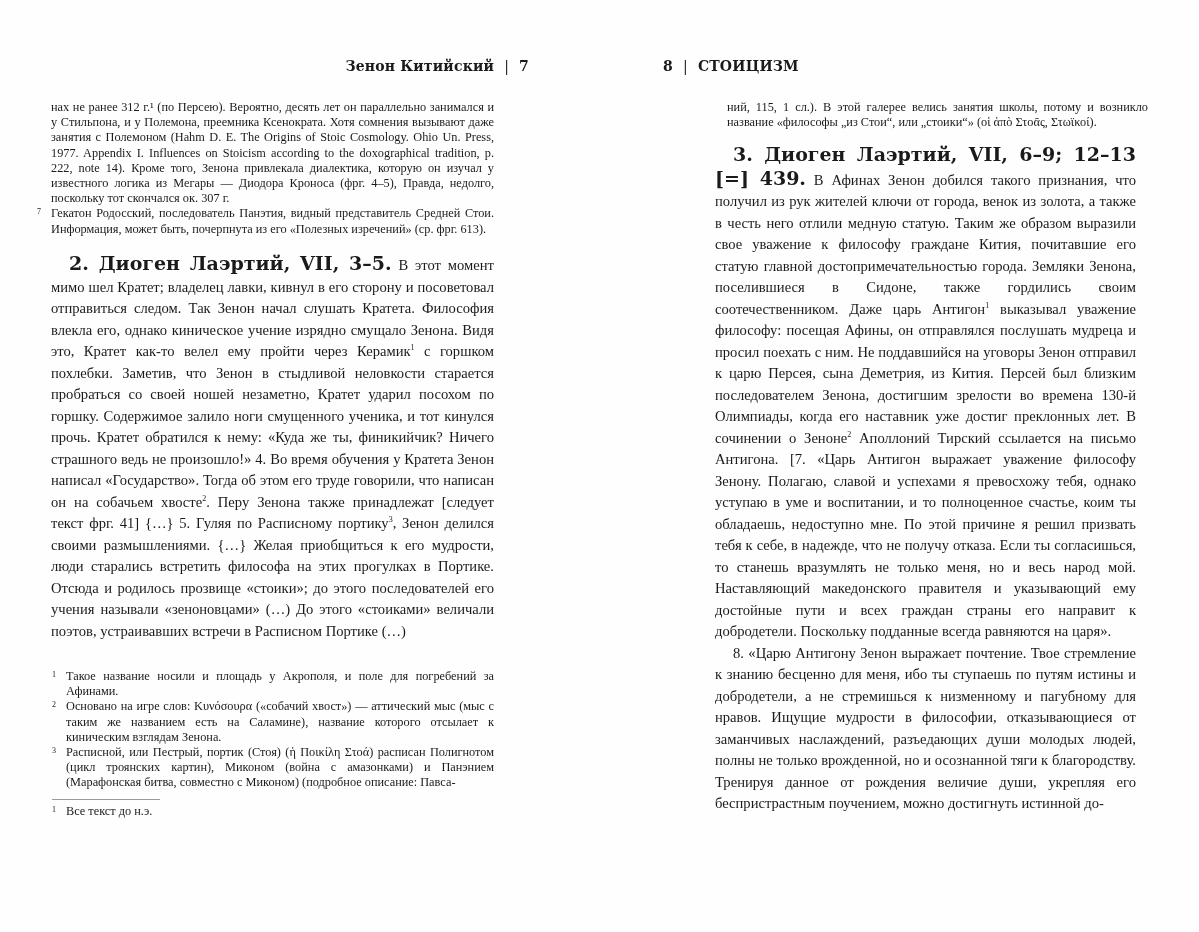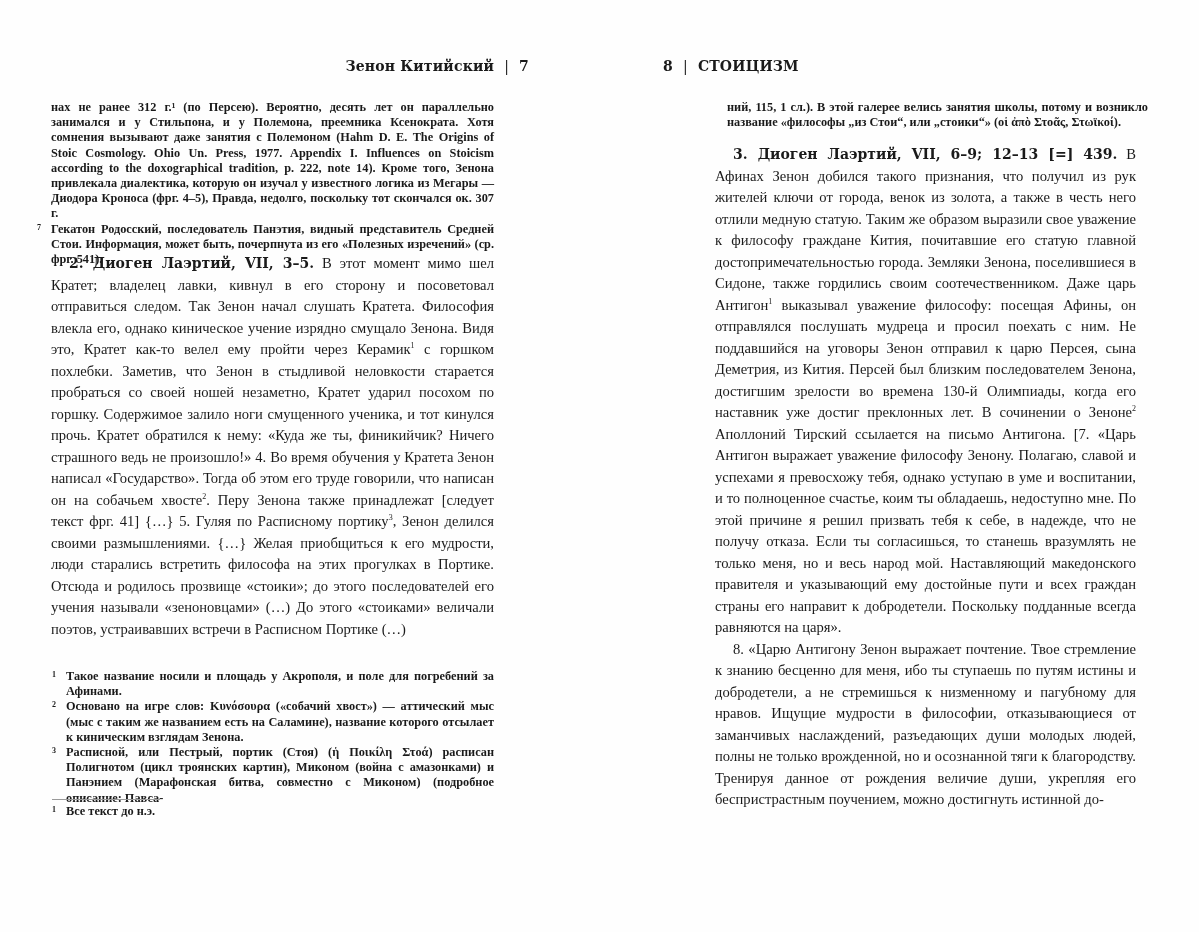--- a/index.html
+++ b/index.html
@@ -7,26 +7,26 @@
          font-family:"DejaVu Serif", "Liberation Serif", serif; color:#1a1a1a; }
   .page { position:absolute; top:0; height:932px; background:#fefefe; }
   .page.left { left:0; width:597px; }
   .page.right { left:595px; width:620px; }
   .divider { position:absolute; left:597px; top:0; width:2px; height:932px; background:#ececec; }
   .runhead { position:absolute; top:58px; font-weight:bold; font-size:14px; letter-spacing:0.2px; white-space:nowrap; }
   .runhead .sep { font-weight:normal; margin:0 10px; }
   .left .runhead { right:68px; }
   .right .runhead { left:68px; }
   .fn { font-family:"Liberation Serif", serif; font-size:12.3px; line-height:15.2px; }
-  .fn p { margin:0; position:relative; padding-left:0; text-align:justify;font-weight:bold; }
+  .fn p { margin:0; position:relative; padding-left:0; text-align:justify; }
   .fn .fn-item { position:relative; padding-left:14px; }
   .fn .num { position:absolute; left:0; top:-2px; font-size:8px; }
   .body { font-family:"Liberation Serif", serif; font-size:14.6px; line-height:21.5px; text-align:justify; }
   .body p { margin:0; text-indent:18px; }
-  .body b { font-family:"DejaVu Serif", serif; font-size:14px; }
+  .body b { font-family:"DejaVu Serif", serif; font-size:19px; }
   sup { font-size:8px; line-height:0; vertical-align:super; }
   .left .top-fn { position:absolute; left:51px; width:443px; top:100px; }
   .left .top-fn .fn-item { margin-left:-14px; }
   .left .main { position:absolute; left:51px; width:443px; top:253px; }
   .left .fns { position:absolute; left:52px; width:442px; top:669px; }
   .left .fn-rule { position:absolute; left:52px; top:799px; width:108px; height:1px; background:#9a9a9a; }
   .left .date-fn { position:absolute; left:52px; top:804px; width:400px; }
   .right .top-fn { position:absolute; left:120px; width:421px; top:100px;margin-left:12px; }
   .right .main { position:absolute; left:120px; width:421px; top:144px; }
 </style>
@@ -35,21 +35,21 @@
 
 <div class="page left">
   <div class="runhead">
     <span>Зенон Китийский</span><span class="sep">|</span><span>7</span>
   </div>
 
   <div class="top-fn fn">
     <p>нах не ранее 312 г.¹ (по Персею). Вероятно, десять лет он параллельно занимался и у Стильпона, и у Полемона, преемника Ксенократа. Хотя сомнения вызывают даже занятия с Полемоном (Hahm D. E. The Origins of Stoic Cosmology. Ohio Un. Press, 1977. Appendix I. Influences on Stoicism according to the doxographical tradition, p. 222, note 14). Кроме того, Зенона привлекала диалектика, которую он изучал у известного логика из Мегары — Диодора Кроноса (фрг. 4–5), Правда, недолго, поскольку тот скончался ок. 307 г.</p>
     <p class="fn-item">
       <span class="num">7</span>
-      <span>Гекатон Родосский, последователь Панэтия, видный представитель Средней Стои. Информация, может быть, почерпнута из его «Полезных изречений» (ср. фрг. 541).</span>
+      <span>Гекатон Родосский, последователь Панэтия, видный представитель Средней Стои. Информация, может быть, почерпнута из его «Полезных изречений» (ср. фрг. 613).</span>
     </p>
   </div>
 
   <div class="main body">
     <p><b>2. Диоген Лаэртий, VII, 3–5.</b><span> В этот момент мимо шел Кратет; владелец лавки, кивнул в его сторону и посоветовал отправиться следом. Так Зенон начал слушать Кратета. Философия влекла его, однако киническое учение изрядно смущало Зенона. Видя это, Кратет как-то велел ему пройти через Керамик</span><sup>1</sup><span> с горшком похлебки. Заметив, что Зенон в стыдливой неловкости старается пробраться со своей ношей незаметно, Кратет ударил посохом по горшку. Содержимое залило ноги смущенного ученика, и тот кинулся прочь. Кратет обратился к нему: «Куда же ты, финикийчик? Ничего страшного ведь не произошло!» 4. Во время обучения у Кратета Зенон написал «Государство». Тогда об этом его труде говорили, что написан он на собачьем хвосте</span><sup>2</sup><span>. Перу Зенона также принадлежат [следует текст фрг. 41] {…} 5. Гуляя по Расписному портику</span><sup>3</sup><span>, Зенон делился своими размышлениями. {…} Желая приобщиться к его мудрости, люди старались встретить философа на этих прогулках в Портике. Отсюда и родилось прозвище «стоики»; до этого последователей его учения называли «зеноновцами» (…) До этого «стоиками» величали поэтов, устраивавших встречи в Расписном Портике (…)</span></p>
   </div>
 
   <div class="fns fn">
     <p class="fn-item"><span class="num">1</span><span>Такое название носили и площадь у Акрополя, и поле для погребений за Афинами.</span></p>
     <p class="fn-item"><span class="num">2</span><span>Основано на игре слов: Κυνόσουρα («собачий хвост») — аттический мыс (мыс с таким же названием есть на Саламине), название которого отсылает к киническим взглядам Зенона.</span></p>

